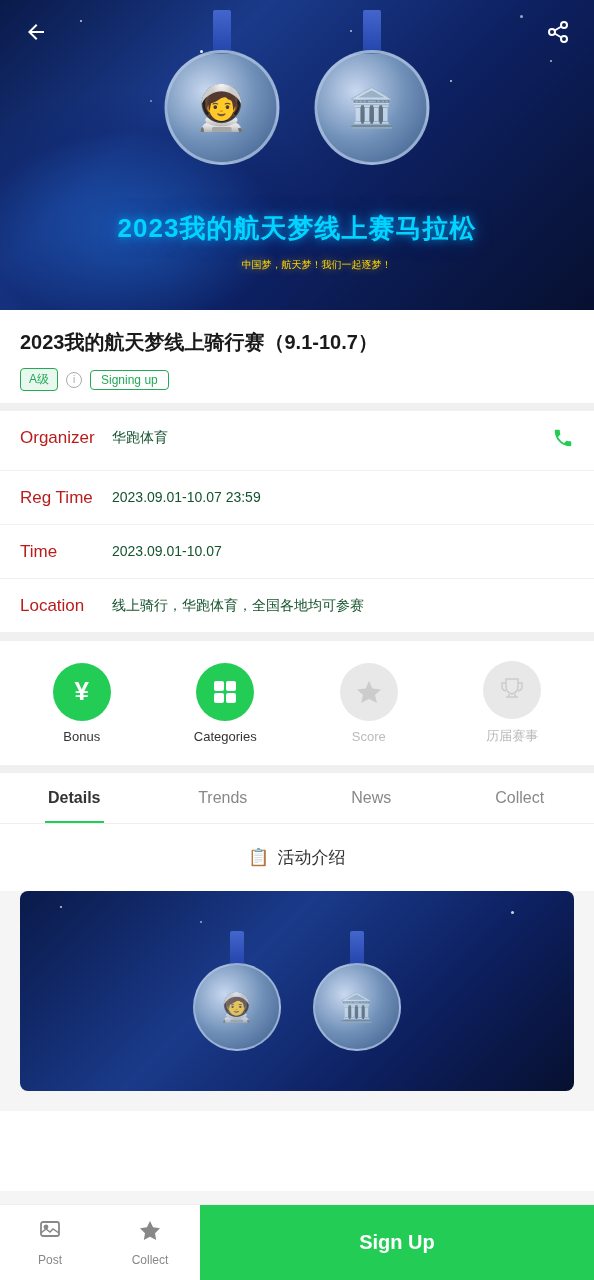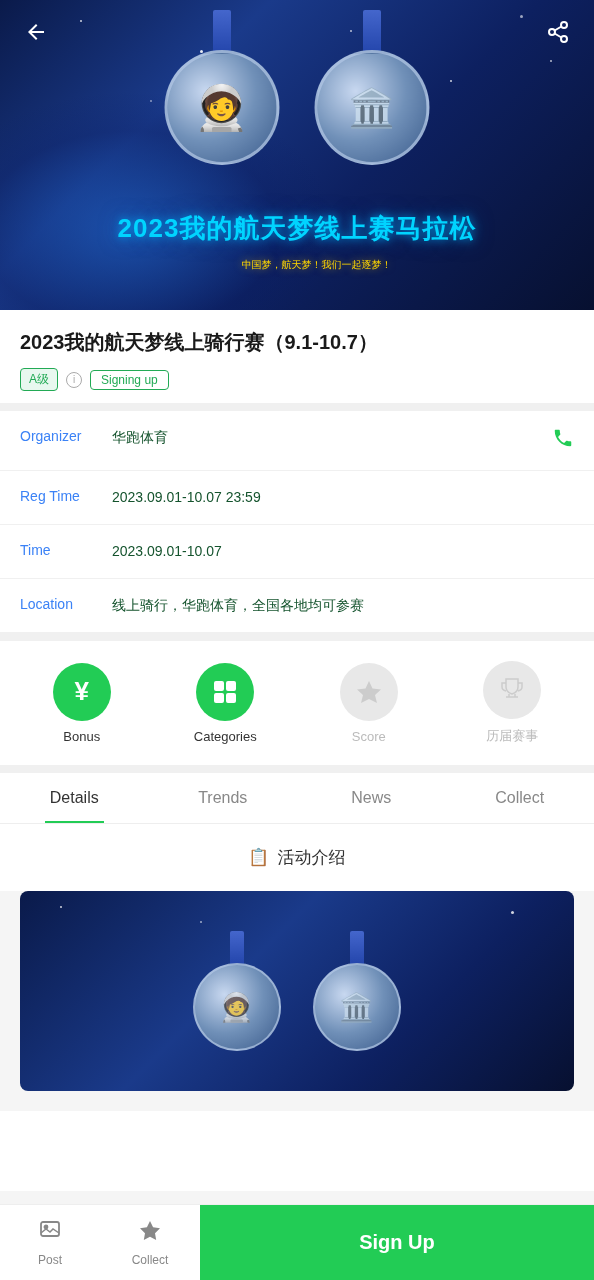--- a/index.html
+++ b/index.html
@@ -173,22 +173,22 @@
       border-top: 8px solid #f0f0f0;
     }
     .info-row {
       display: flex;
       align-items: flex-start;
       padding: 16px 20px;
       border-bottom: 1px solid #f0f0f0;
       gap: 12px;
     }
     .info-label {
-      font-size: 14px;
-      color: #3b82f6;
+      font-size: 17px;
+      color: #b91c1c;
       min-width: 80px;
       padding-top: 1px;
     }
     .info-value {
       font-size: 14px;
       color: #14532d;
       flex: 1;
       line-height: 1.5;
     }
     .phone-icon {
@@ -252,21 +252,21 @@
       flex: 1;
       text-align: center;
       padding: 16px 0;
       font-size: 16px;
       color: #888;
       cursor: pointer;
       position: relative;
     }
     .tab-item.active {
       color: #333;
-      font-weight: 400;
+      font-weight: 700;
     }
     .tab-item.active::after {
       content: '';
       position: absolute;
       bottom: 0;
       left: 30%;
       right: 30%;
       height: 2px;
       background: #22cc55;
     }

